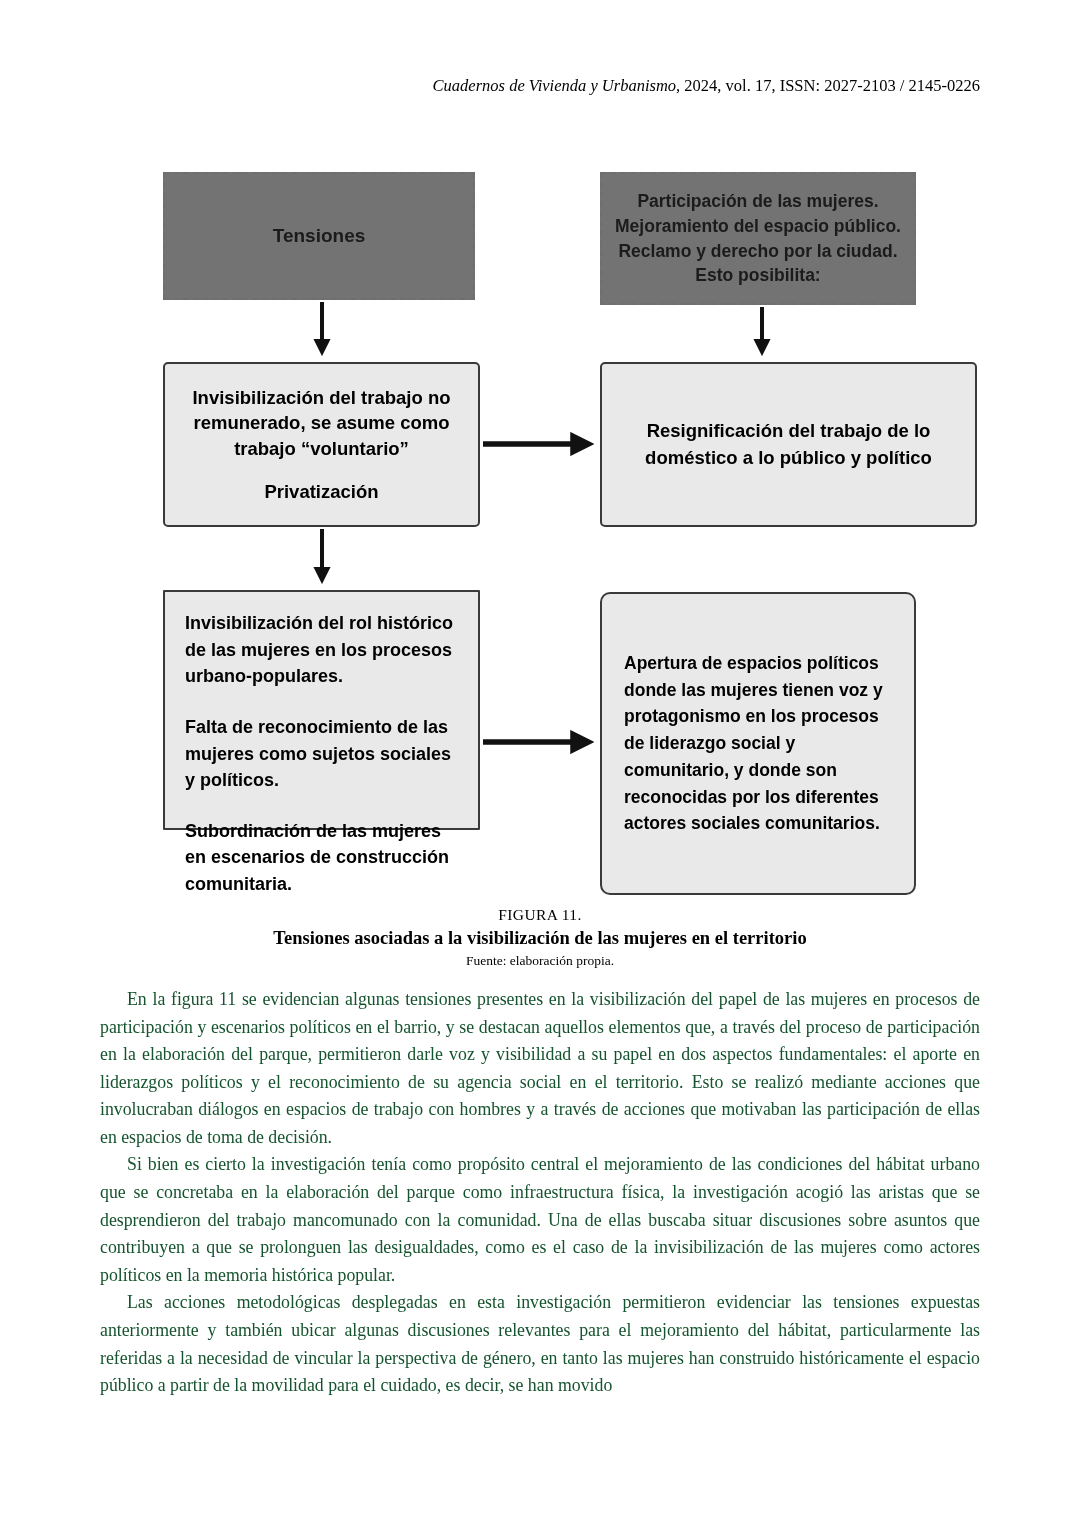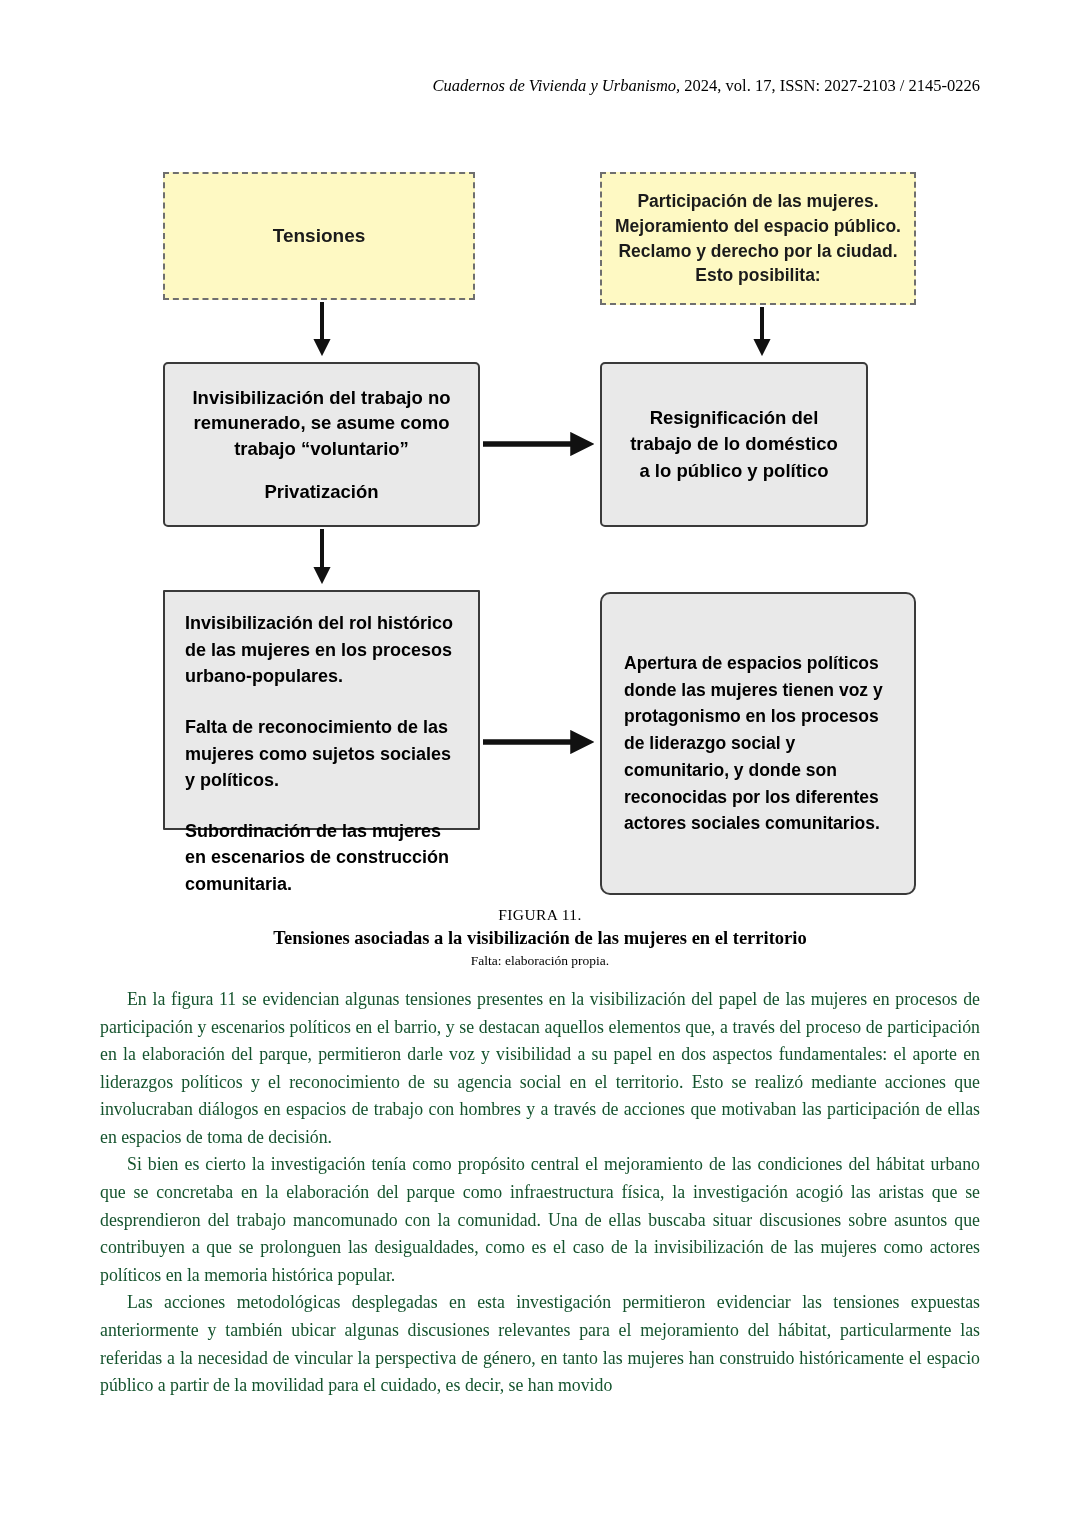--- a/index.html
+++ b/index.html
@@ -12,40 +12,40 @@
   .header-line{position:absolute;top:76px;right:100px;font-size:16.5px;color:#000;white-space:nowrap;}
   .header-line .journal{font-style:italic;}
 
   
   .arrows{position:absolute;left:0;top:0;width:1080px;height:1527px;pointer-events:none;}
   .arrow{stroke:var(--arrow,#111111);}
   .ah-fill{fill:var(--arrow,#111111);}
 
   .dbox{
     position:absolute;box-sizing:border-box;
-    border:2px dashed var(--dashed-border,#6f6f6f);background:#fef9c3;
+    border:2px dashed var(--dashed-border,#6f6f6f);background:#737373;
     display:flex;align-items:center;justify-content:center;text-align:center;
     font-family:"Liberation Sans",sans-serif;font-weight:bold;color:#1b1b1b;
   }
   .sbox{
     position:absolute;box-sizing:border-box;
     border:2.5px solid var(--box-border,#3a3a3a);background:var(--box-fill,#e9e9e9);
     font-family:"Liberation Sans",sans-serif;font-weight:bold;color:#000000;
   }
   .preline{white-space:pre-line;}
 
   .box-tensiones{left:163px;top:172px;width:312px;height:128px;font-size:19px;}
   .box-posibilita{left:600px;top:172px;width:316px;height:133px;font-size:17.5px;line-height:1.42;padding:8px 12px;}
   .box-trabajo{
     left:163px;top:362px;width:317px;height:165px;border-radius:5px;
     display:flex;flex-direction:column;align-items:center;justify-content:center;
     text-align:center;font-size:18.5px;line-height:1.38;padding:12px 20px;gap:17px;
   }
   .box-resignificacion{
-    left:600px;top:362px;width:268px;height:165px;border-radius:5px;
+    left:600px;top:362px;width:377px;height:165px;border-radius:5px;
     display:flex;align-items:center;justify-content:center;
     text-align:center;font-size:18.5px;line-height:1.42;padding:10px 22px;
   }
   .box-rol{
     left:163px;top:590px;width:317px;height:240px;border-radius:1px;
     font-size:18px;line-height:1.48;padding:18px 20px 14px 20px;text-align:left;
   }
   .box-rol p{margin:0 0 24px 0;}
   .box-rol p:last-child{margin-bottom:0;}
   .box-apertura{
@@ -115,21 +115,21 @@
     <p>Subordinación de las mujeres en escenarios de construcción comunitaria.</p>
   </div>
 
   <div class="sbox box-apertura">
     <span>Apertura de espacios políticos donde las mujeres tienen voz y protagonismo en los procesos de liderazgo social y comunitario, y donde son reconocidas por los diferentes actores sociales comunitarios.</span>
   </div>
 
   <div class="caption">
     <div class="caption-label">FIGURA 11.</div>
     <div class="caption-title">Tensiones asociadas a la visibilización de las mujeres en el territorio</div>
-    <div class="caption-source">Falta: elaboración propia.</div>
+    <div class="caption-source">Fuente: elaboración propia.</div>
   </div>
 
   <div class="body-text">
     <p>En la figura 11 se evidencian algunas tensiones presentes en la visibilización del papel de las mujeres en procesos de participación y escenarios políticos en el barrio, y se destacan aquellos elementos que, a través del proceso de participación en la elaboración del parque, permitieron darle voz y visibilidad a su papel en dos aspectos fundamentales: el aporte en liderazgos políticos y el reconocimiento de su agencia social en el territorio. Esto se realizó mediante acciones que involucraban diálogos en espacios de trabajo con hombres y a través de acciones que motivaban las participación de ellas en espacios de toma de decisión.</p>
     <p>Si bien es cierto la investigación tenía como propósito central el mejoramiento de las condiciones del hábitat urbano que se concretaba en la elaboración del parque como infraestructura física, la investigación acogió las aristas que se desprendieron del trabajo mancomunado con la comunidad. Una de ellas buscaba situar discusiones sobre asuntos que contribuyen a que se prolonguen las desigualdades, como es el caso de la invisibilización de las mujeres como actores políticos en la memoria histórica popular.</p>
     <p>Las acciones metodológicas desplegadas en esta investigación permitieron evidenciar las tensiones expuestas anteriormente y también ubicar algunas discusiones relevantes para el mejoramiento del hábitat, particularmente las referidas a la necesidad de vincular la perspectiva de género, en tanto las mujeres han construido históricamente el espacio público a partir de la movilidad para el cuidado, es decir, se han movido</p>
   </div>
 
 </div>
 

